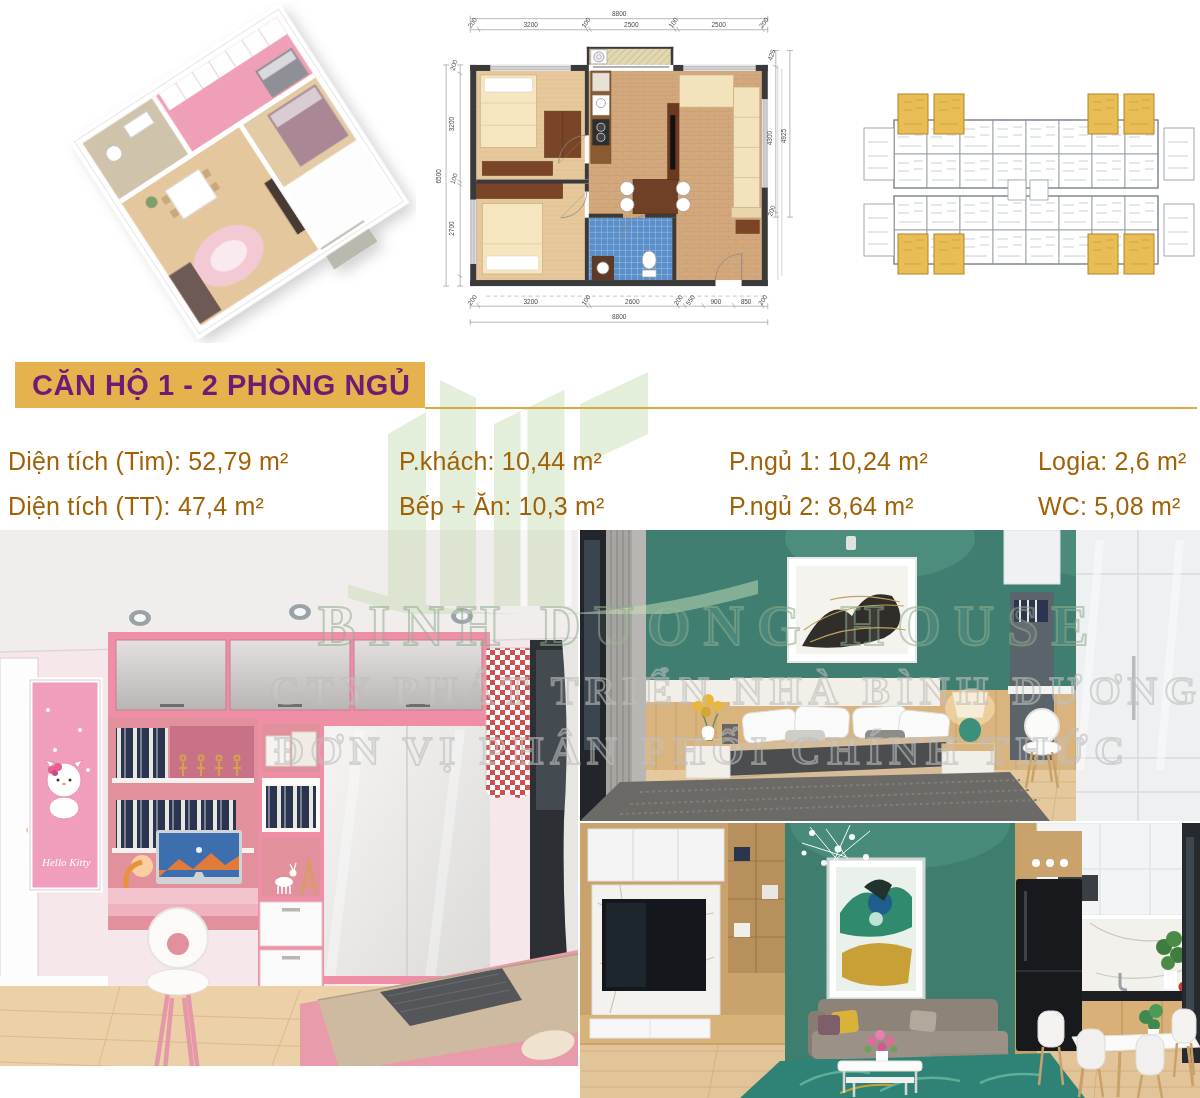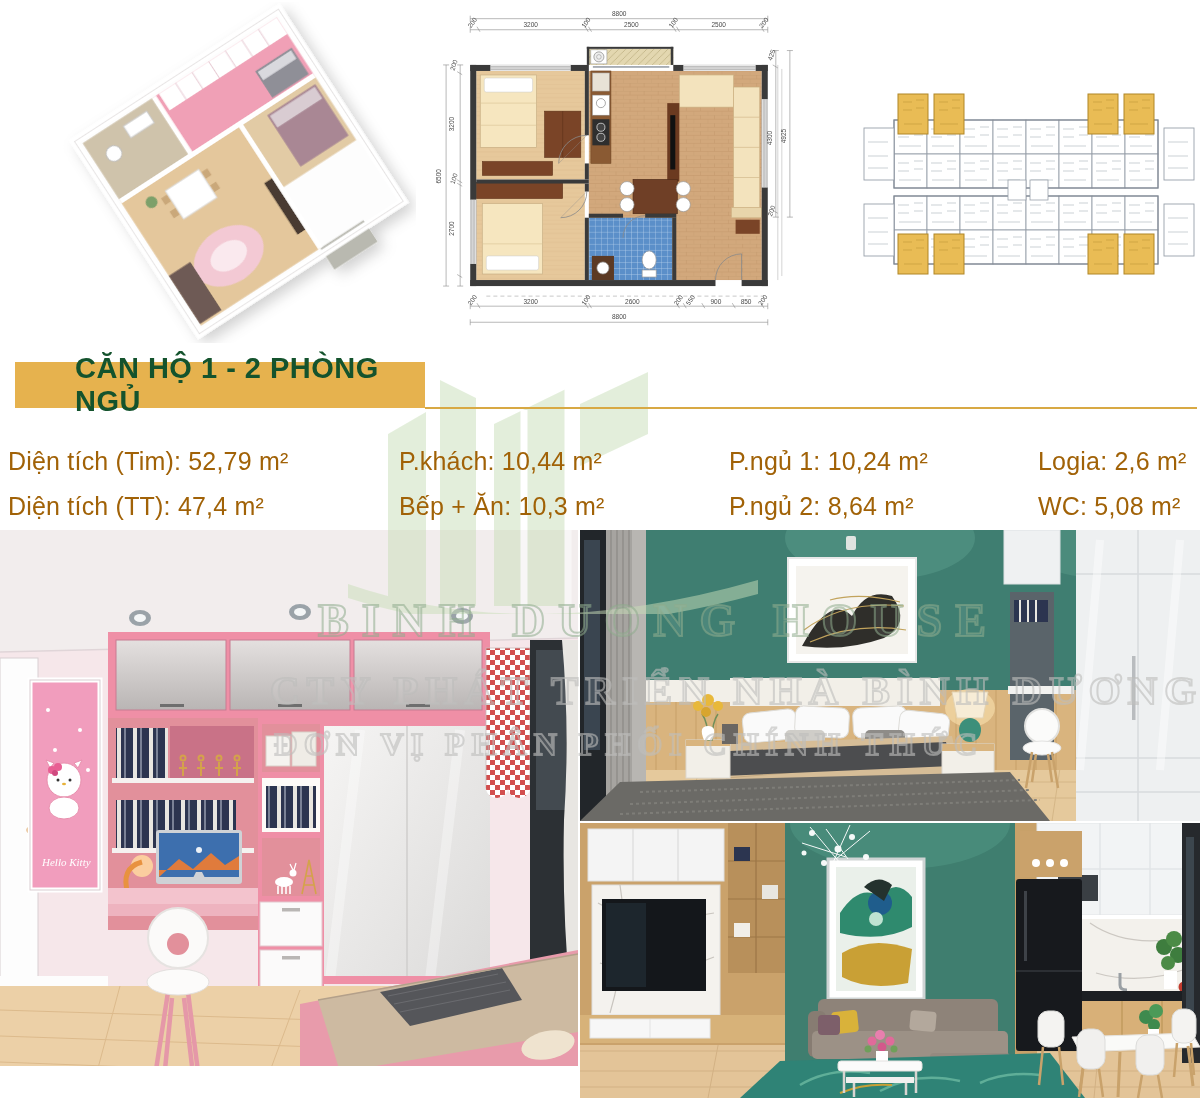--- a/index.html
+++ b/index.html
@@ -4,35 +4,35 @@
 <style>
   html,body{margin:0;padding:0;background:#ffffff;}
   .poster{position:relative;width:1200px;height:1098px;background:#fff;overflow:hidden;
           font-family:"Liberation Sans",sans-serif;}
   .fig{position:absolute;z-index:4;}
   .iso{left:60px;top:2px;width:356px;height:341px;}
   .plan{left:426px;top:0;width:387px;height:352px;}
   .keyplan{left:858px;top:72px;width:342px;height:224px;}
   .banner{position:absolute;left:15px;top:362px;width:410px;height:46px;background:#e6b24e;
           z-index:6;display:flex;align-items:center;}
-  .banner span{font-weight:bold;font-size:29px;color:#14532d;padding-left:28px;letter-spacing:.5px;margin-left:32px;}
+  .banner span{font-weight:bold;font-size:29px;color:#701a75;padding-left:17px;letter-spacing:.5px;}
   .gold-line{position:absolute;left:425px;top:407px;width:772px;height:2px;background:#d8a944;z-index:6;}
   .spec{position:absolute;z-index:6;font-size:25px;color:#a16207;letter-spacing:.2px;}
   .r1{top:447px}.r2{top:492px}
   .c1{left:8px}.c2{left:399px}.c3{left:729px}.c4{left:1038px}
   .photo{position:absolute;z-index:1;overflow:hidden;background:#ddd;}
   .ph1{left:0;top:530px;width:578px;height:536px;}
   .ph2{left:580px;top:530px;width:620px;height:291px;}
   .ph3{left:580px;top:823px;width:620px;height:275px;}
   .logo-wm{position:absolute;left:318px;top:284px;width:470px;height:330px;z-index:3;opacity:.5;pointer-events:none;}
   .wm{position:absolute;z-index:5;white-space:nowrap;font-family:"Liberation Serif",serif;font-weight:bold;
       color:rgba(255,255,255,0.07);pointer-events:none;}
-  .wm1{left:318px;top:594px;font-size:46px;letter-spacing:13px;-webkit-text-stroke:2px rgba(142,172,140,.55);}
+  .wm1{left:318px;top:594px;font-size:56px;letter-spacing:13px;-webkit-text-stroke:2px rgba(142,172,140,.55);}
   .wm2{left:270px;top:666px;font-size:41px;letter-spacing:7px;-webkit-text-stroke:2px rgba(188,188,186,.6);}
-  .wm3{left:274px;top:726px;font-size:32px;letter-spacing:7px;-webkit-text-stroke:2px rgba(188,188,186,.6);}
+  .wm3{left:274px;top:726px;font-size:41px;letter-spacing:7px;-webkit-text-stroke:2px rgba(188,188,186,.6);}
   .dim{font-size:6.5px;fill:#4a4a4a;font-family:"Liberation Sans",sans-serif;}
   .kitty-cap{font-size:11px;font-style:italic;fill:#fff;font-family:"Liberation Serif",serif;}
 </style>
 </head>
 <body>
 
 <div class="poster">
 
   <svg class="fig iso" viewBox="0 0 360 345">
     <defs>

